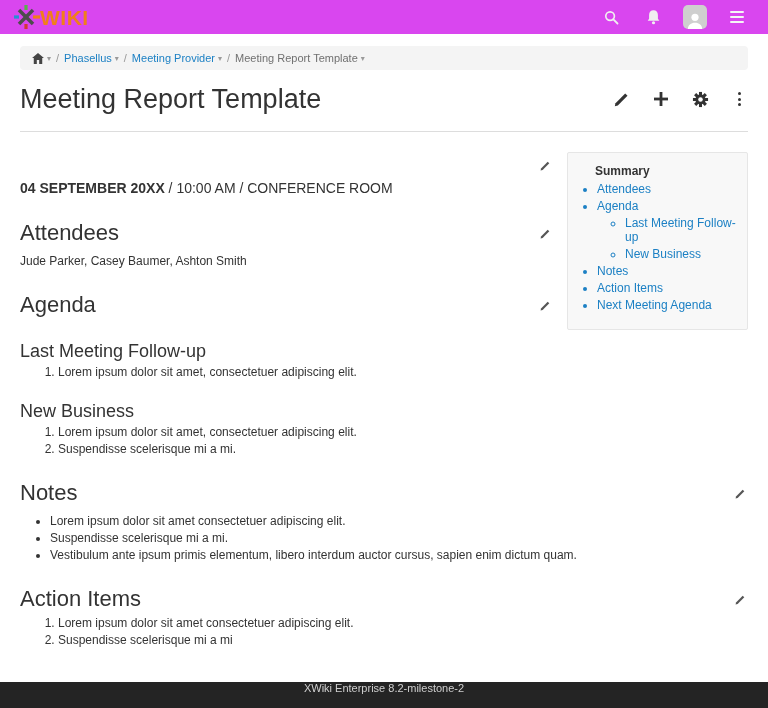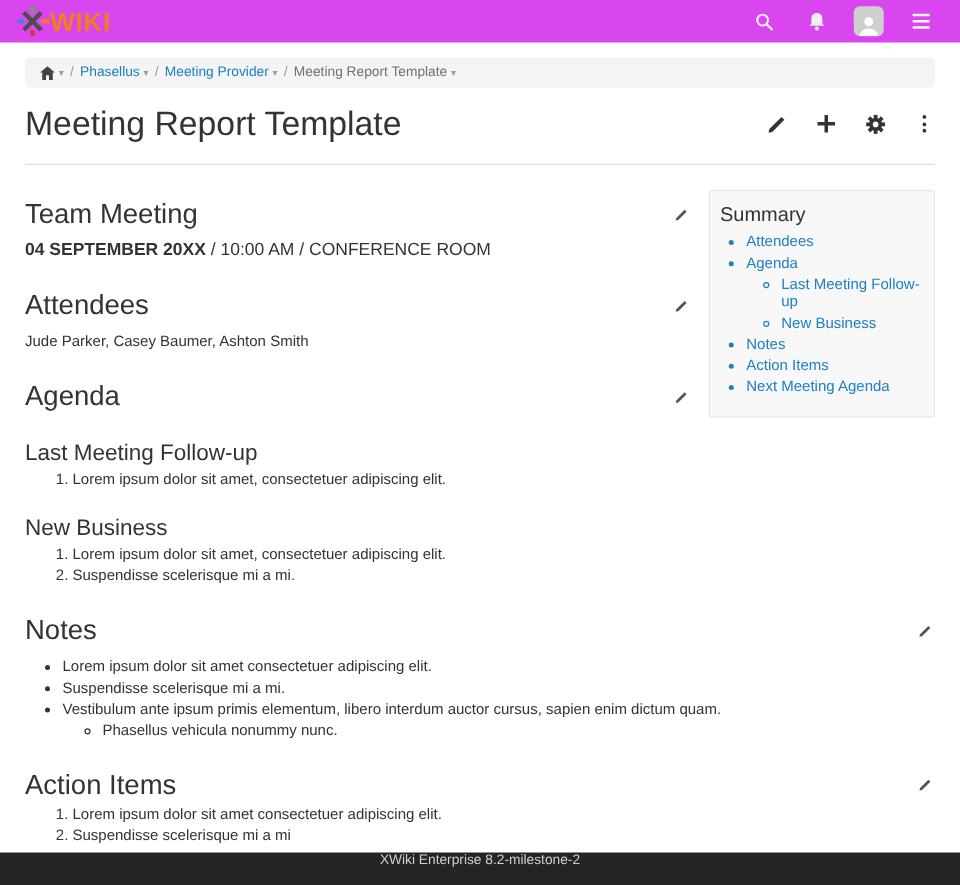--- a/index.html
+++ b/index.html
@@ -54,21 +54,21 @@
   .byline a { color:#1c80c4; }
   hr.head-rule { border:none; border-top:1px solid #ddd; margin:16px 0 0 0; }
 
   
   .xcontent { padding:2px 0 0 0; }
   .summary-panel {
     float:right; width:181px; margin:18px 0 10px 14px;
     background:#f8f8f8; border:1px solid #e6e6e6; border-radius:2px;
     padding:11px 8px 14px 8px; font-size:12px;
   }
-  .summary-title { font-weight:normal; color:#333; font-size:16px; margin-bottom:4px; }
+  .summary-title { font-weight:bold; color:#333; font-size:12px; margin-bottom:4px;margin-left:19px; }
   .summary-panel ul { list-style:disc; padding-left:21px; }
   .summary-panel ul ul { list-style:circle; padding-left:28px; margin-top:3px; }
   .summary-panel li { margin:3px 0; color:#1c80c4; }
 
   .sec-h1 { display:flex; align-items:center; overflow:hidden; margin-top:24px; }
   .sec-h1 .htext { font-size:22px; font-weight:400; color:#333; line-height:1.2; }
   .sec-h2 { margin-top:22px; font-size:18px; font-weight:400; color:#333; }
   .pencil { margin-left:auto; cursor:pointer; padding:2px; display:flex; }
   .meta-line { margin-top:7px; font-size:14px; color:#333; }
   .meta-line b { font-weight:bold; }
@@ -208,21 +208,20 @@
             <li><a>New Business</a></li>
           </ul>
         </li>
         <li><a>Notes</a></li>
         <li><a>Action Items</a></li>
         <li><a>Next Meeting Agenda</a></li>
       </ul>
     </div>
 
     <div class="sec-h1">
-      <span class="htext">Team Meeting</span>
       <span class="pencil">
         <svg width="11" height="11" viewBox="0 0 16 16">
             <path d="M1.5 12.2L11.2 2.5l2.3 2.3-9.7 9.7-3 .7z" fill="#555"></path>
           </svg>
       </span>
     </div>
     <div class="meta-line">
       <b>04 SEPTEMBER 20XX</b><span> / 10:00 AM / CONFERENCE ROOM</span>
     </div>
 
@@ -261,23 +260,20 @@
       <span class="pencil">
         <svg width="11" height="11" viewBox="0 0 16 16">
             <path d="M1.5 12.2L11.2 2.5l2.3 2.3-9.7 9.7-3 .7z" fill="#555"></path>
           </svg>
       </span>
     </div>
     <ul class="dots">
       <li>Lorem ipsum dolor sit amet consectetuer adipiscing elit.</li>
       <li>Suspendisse scelerisque mi a mi.</li>
       <li><span>Vestibulum ante ipsum primis elementum, libero interdum auctor cursus, sapien enim dictum quam.</span>
-        <ul>
-            <li>Phasellus vehicula nonummy nunc.</li>
-          </ul>
       </li>
     </ul>
 
     <div class="sec-h1">
       <span class="htext">Action Items</span>
       <span class="pencil">
         <svg width="11" height="11" viewBox="0 0 16 16">
             <path d="M1.5 12.2L11.2 2.5l2.3 2.3-9.7 9.7-3 .7z" fill="#555"></path>
           </svg>
       </span>

